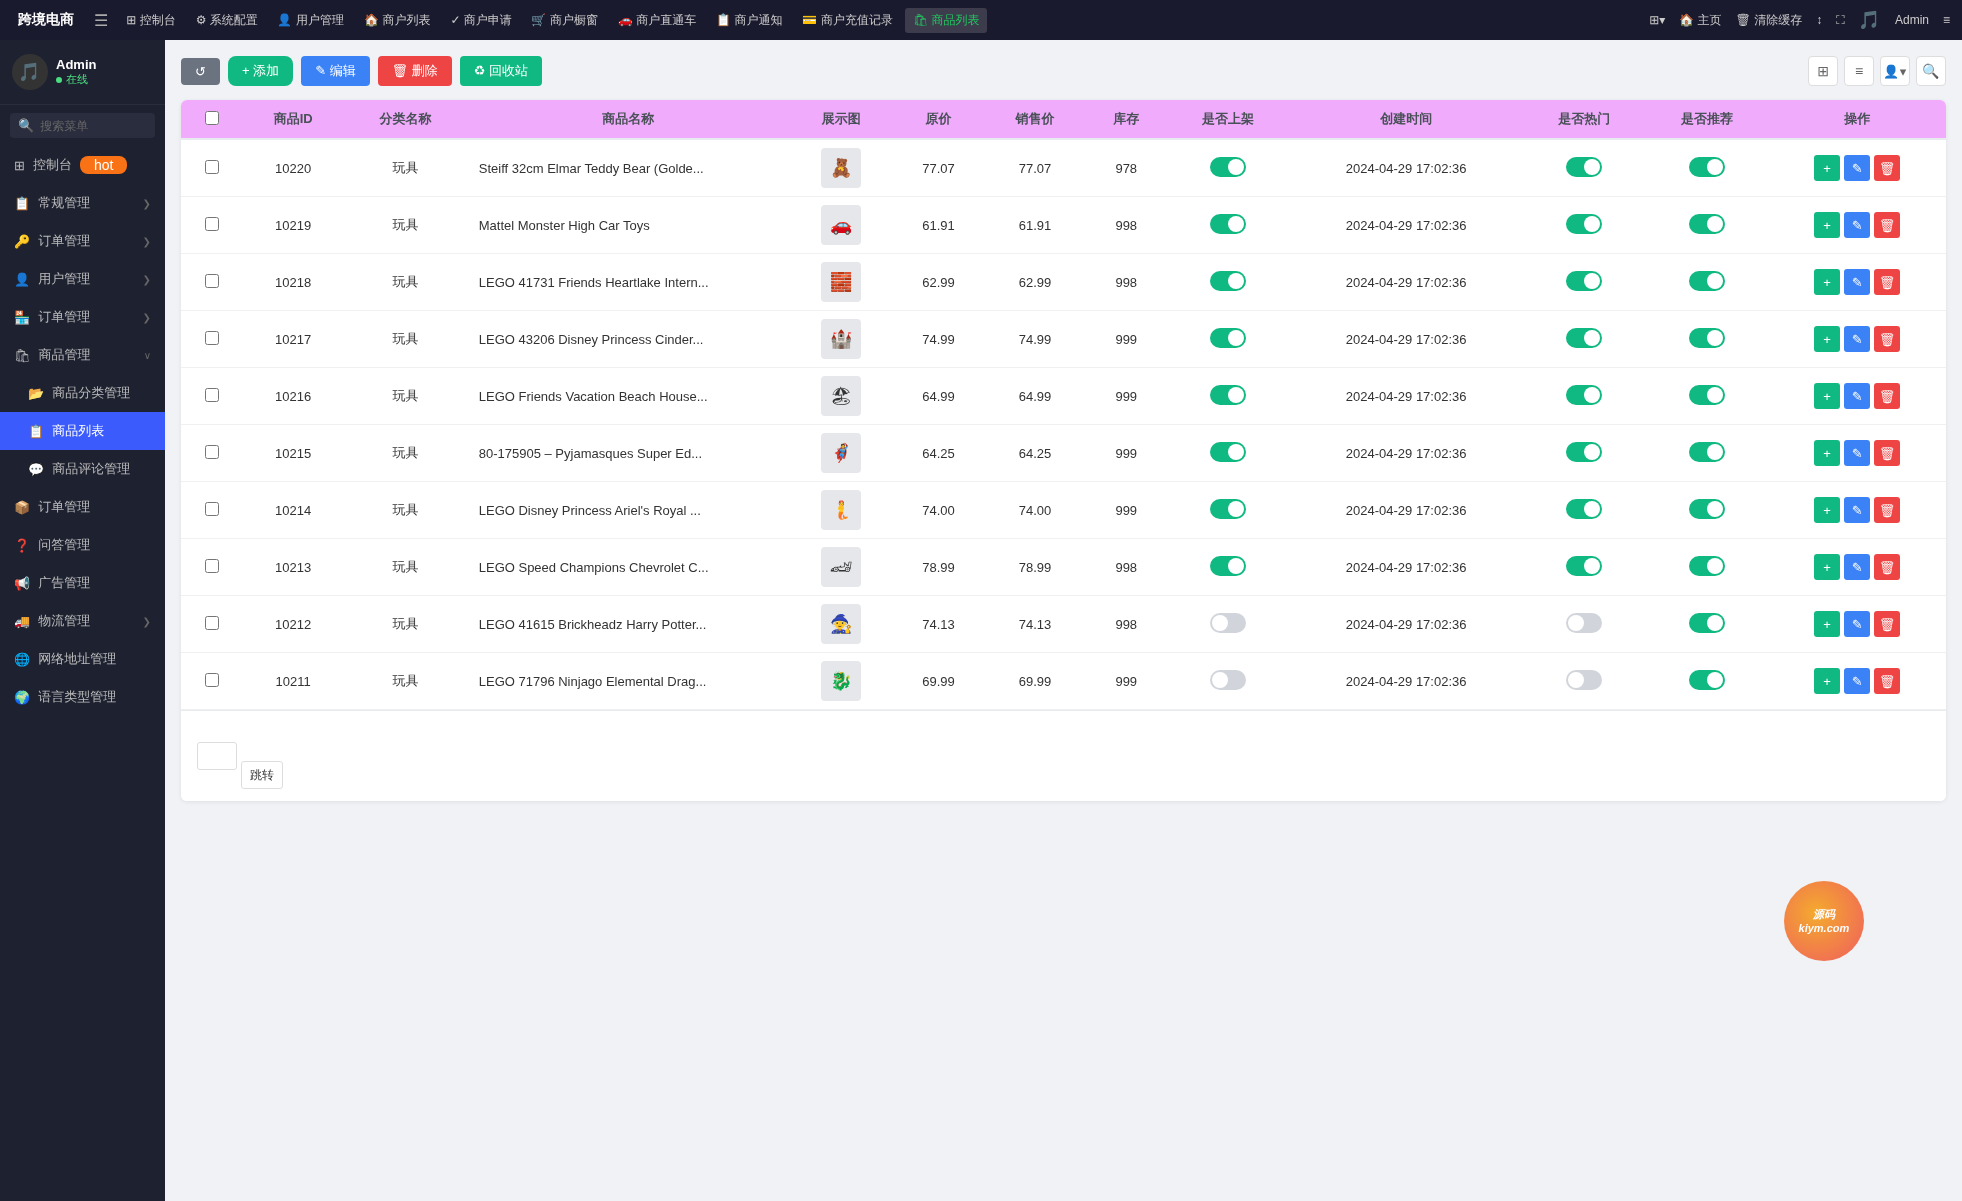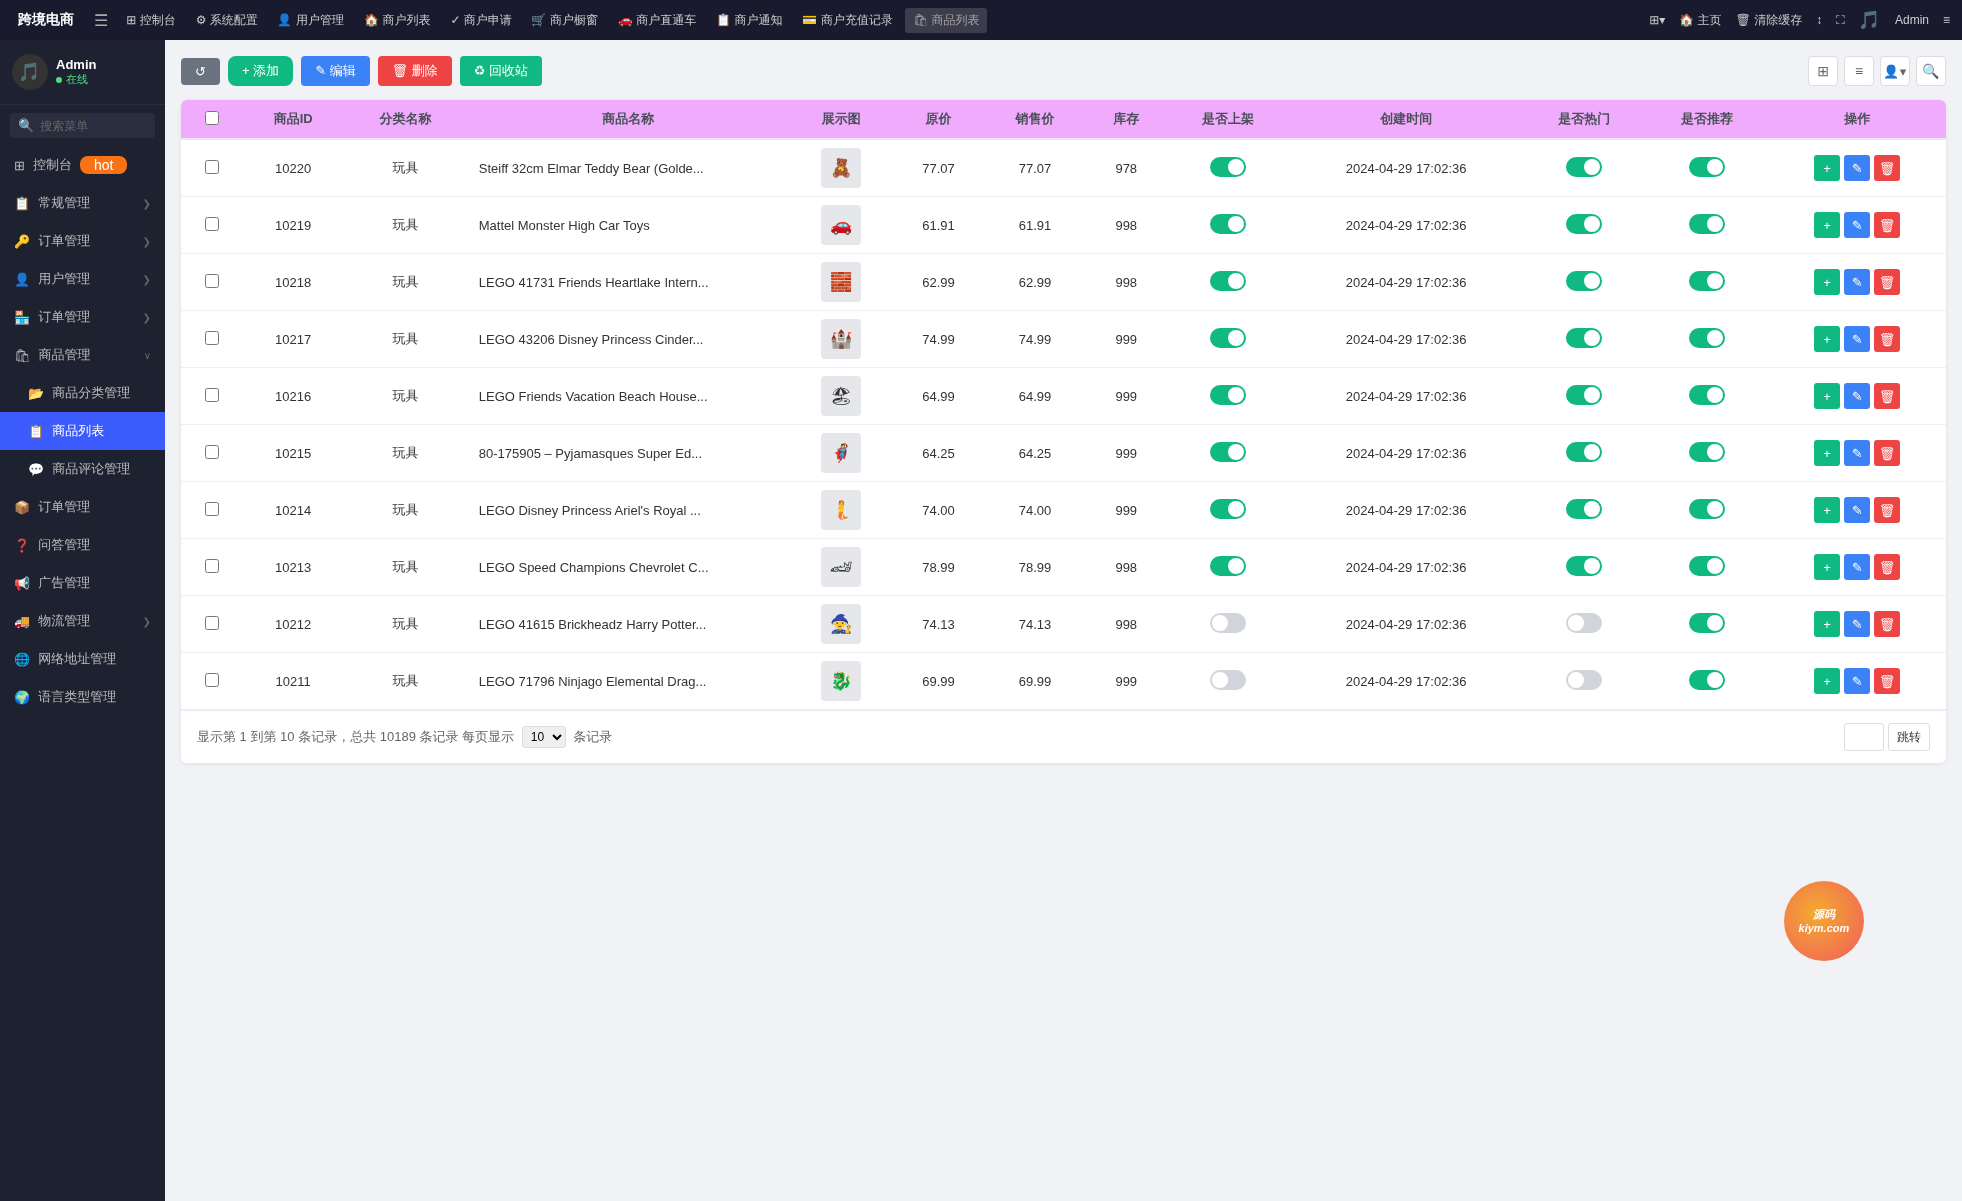--- a/index.html
+++ b/index.html
@@ -34,21 +34,21 @@
       color: #ccc;
       font-size: 12px;
       padding: 4px 8px;
       cursor: pointer;
       white-space: nowrap;
       display: flex;
       align-items: center;
       gap: 4px;
       border-radius: 3px;
     }
-    .top-nav-item.active { background: rgba(255,255,255,0.15); color: #a3a3a3; }
+    .top-nav-item.active { background: rgba(255,255,255,0.15); color: #22c55e; }
     .top-nav-right {
       margin-left: auto;
       display: flex;
       align-items: center;
       gap: 6px;
       color: #ccc;
       font-size: 12px;
     }
     .top-nav-right span { cursor: pointer; padding: 0 4px; }
 
@@ -339,20 +339,21 @@
     }
     .page-jump button {
       height: 28px;
       padding: 0 8px;
       border: 1px solid #ddd;
       background: #fff;
       border-radius: 3px;
       cursor: pointer;
       font-size: 12px;
       color: #333;
+      margin-top: 38px;
     }
 
     
     input[type="checkbox"] { cursor: pointer; width: 14px; height: 14px; }
 
     .product-name-cell { text-align: left; max-width: 200px; }
 
     
     .watermark {
       position: fixed;
@@ -789,29 +790,20 @@
           <button class="action-btn action-btn-add">+</button>
           <button class="action-btn action-btn-edit">✎</button>
           <button class="action-btn action-btn-del">🗑</button>
         </div>
       </td>
     </tr>
           </tbody>
       </table>
 
       <div class="pagination-bar">
-        <span class="pagination-info">
-          显示第 1 到第 10 条记录，总共 10189 条记录 每页显示
-          <select class="page-size-select">
-            <option>10</option>
-            <option>20</option>
-            <option>50</option>
-          </select>
-          条记录
-        </span>
         <div class="page-jump">
           <input type="text" style="">
           <button>跳转</button>
         </div>
       </div>
     </div>
   </div>
 </div>
 
 <div class="watermark">

